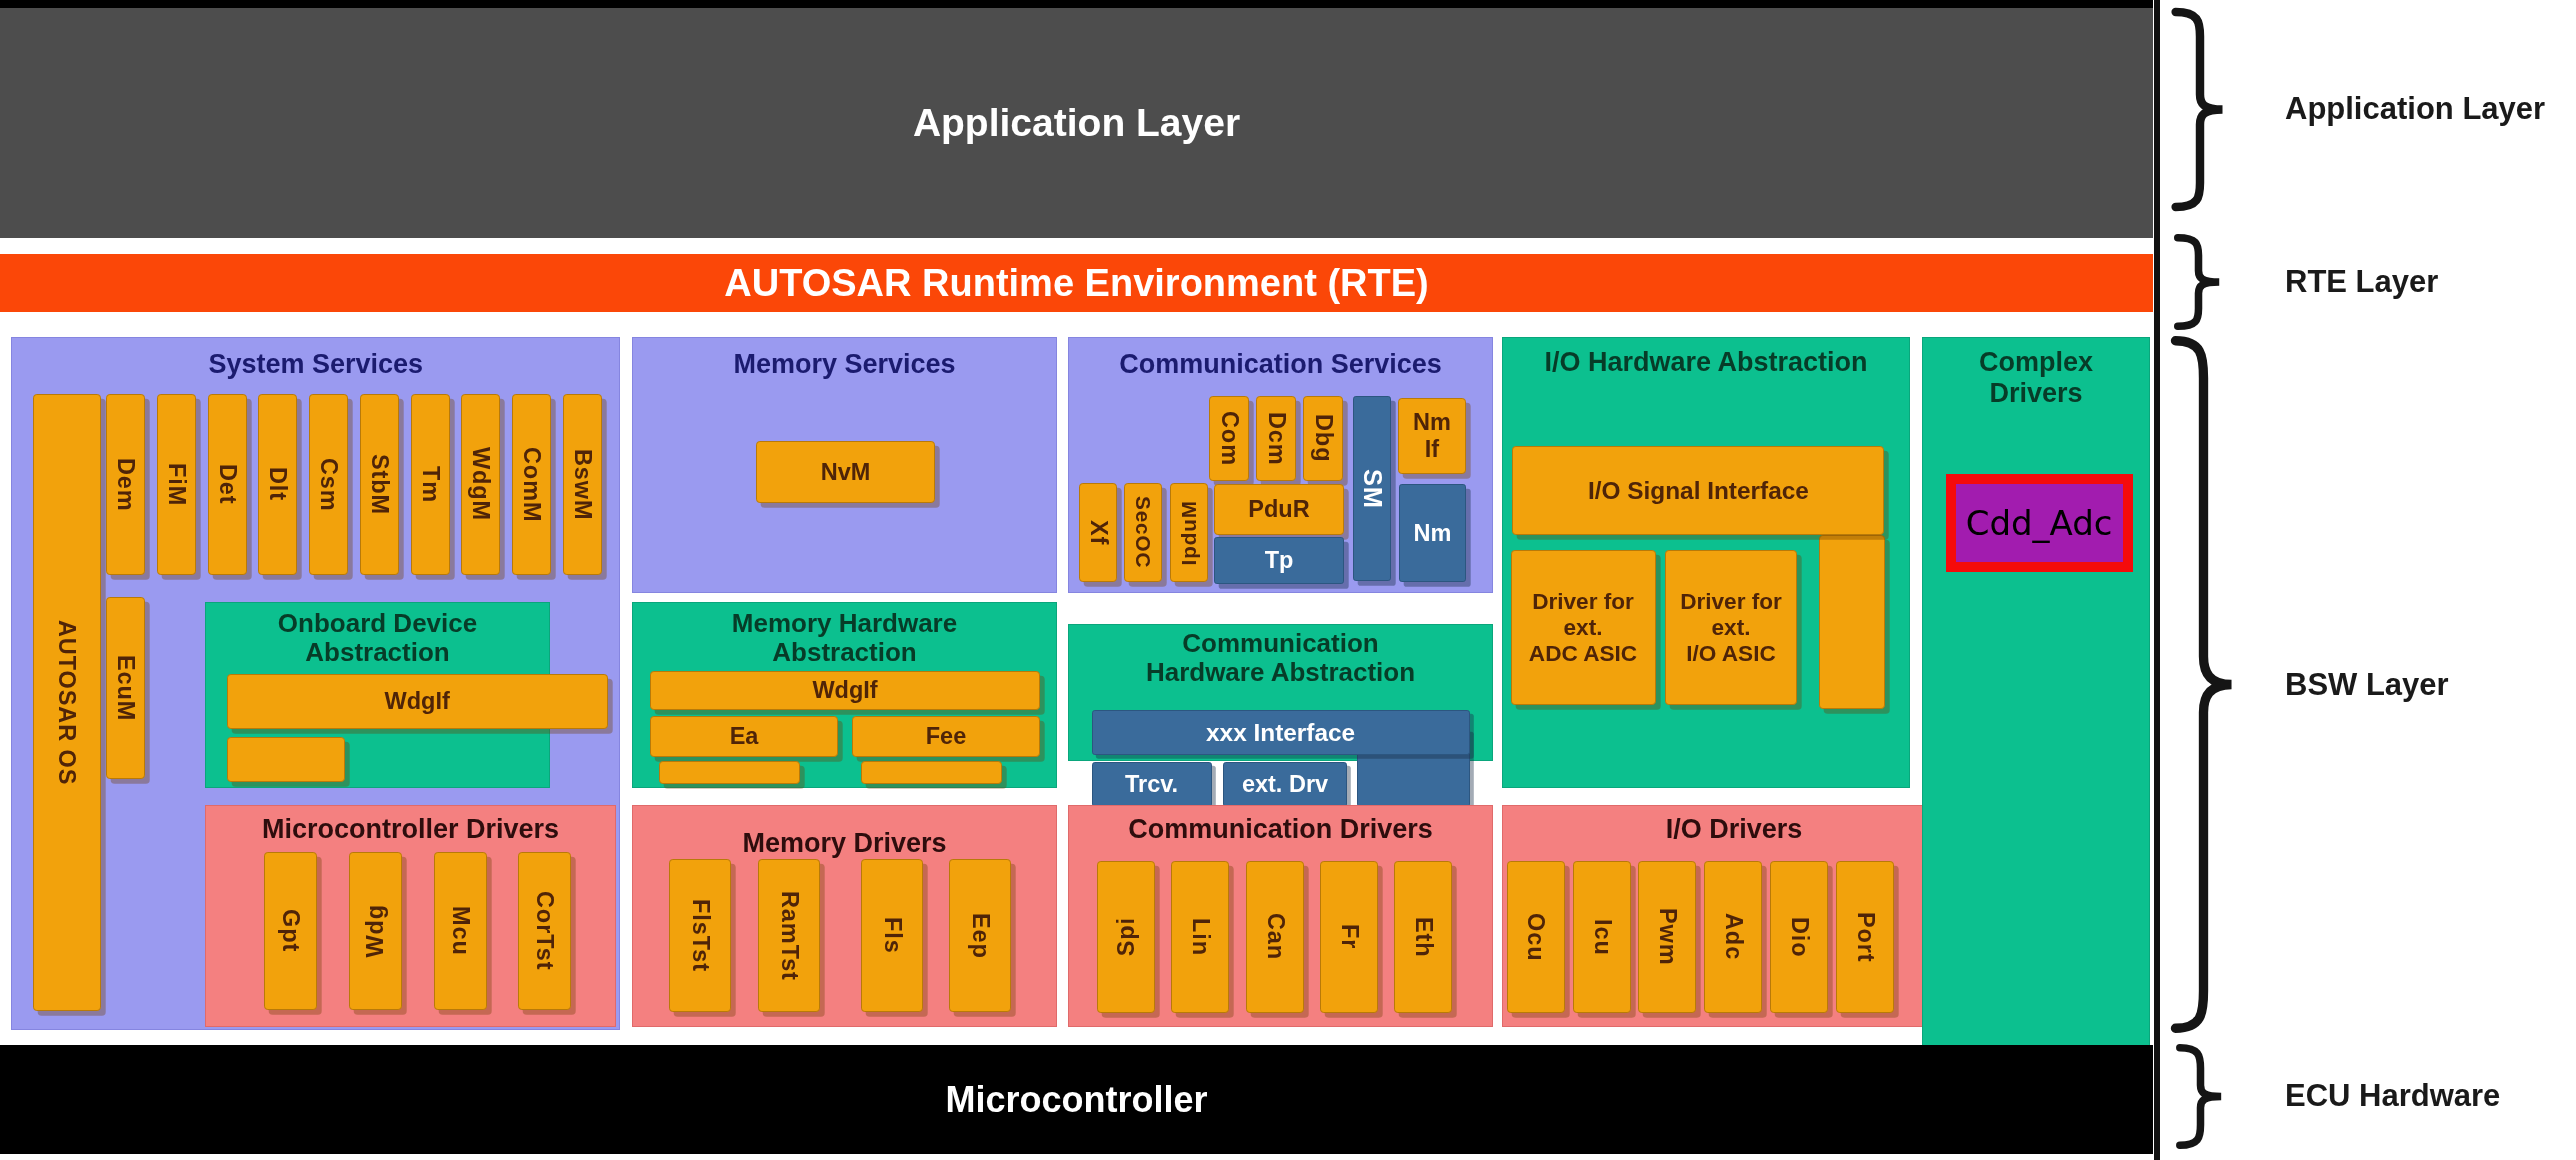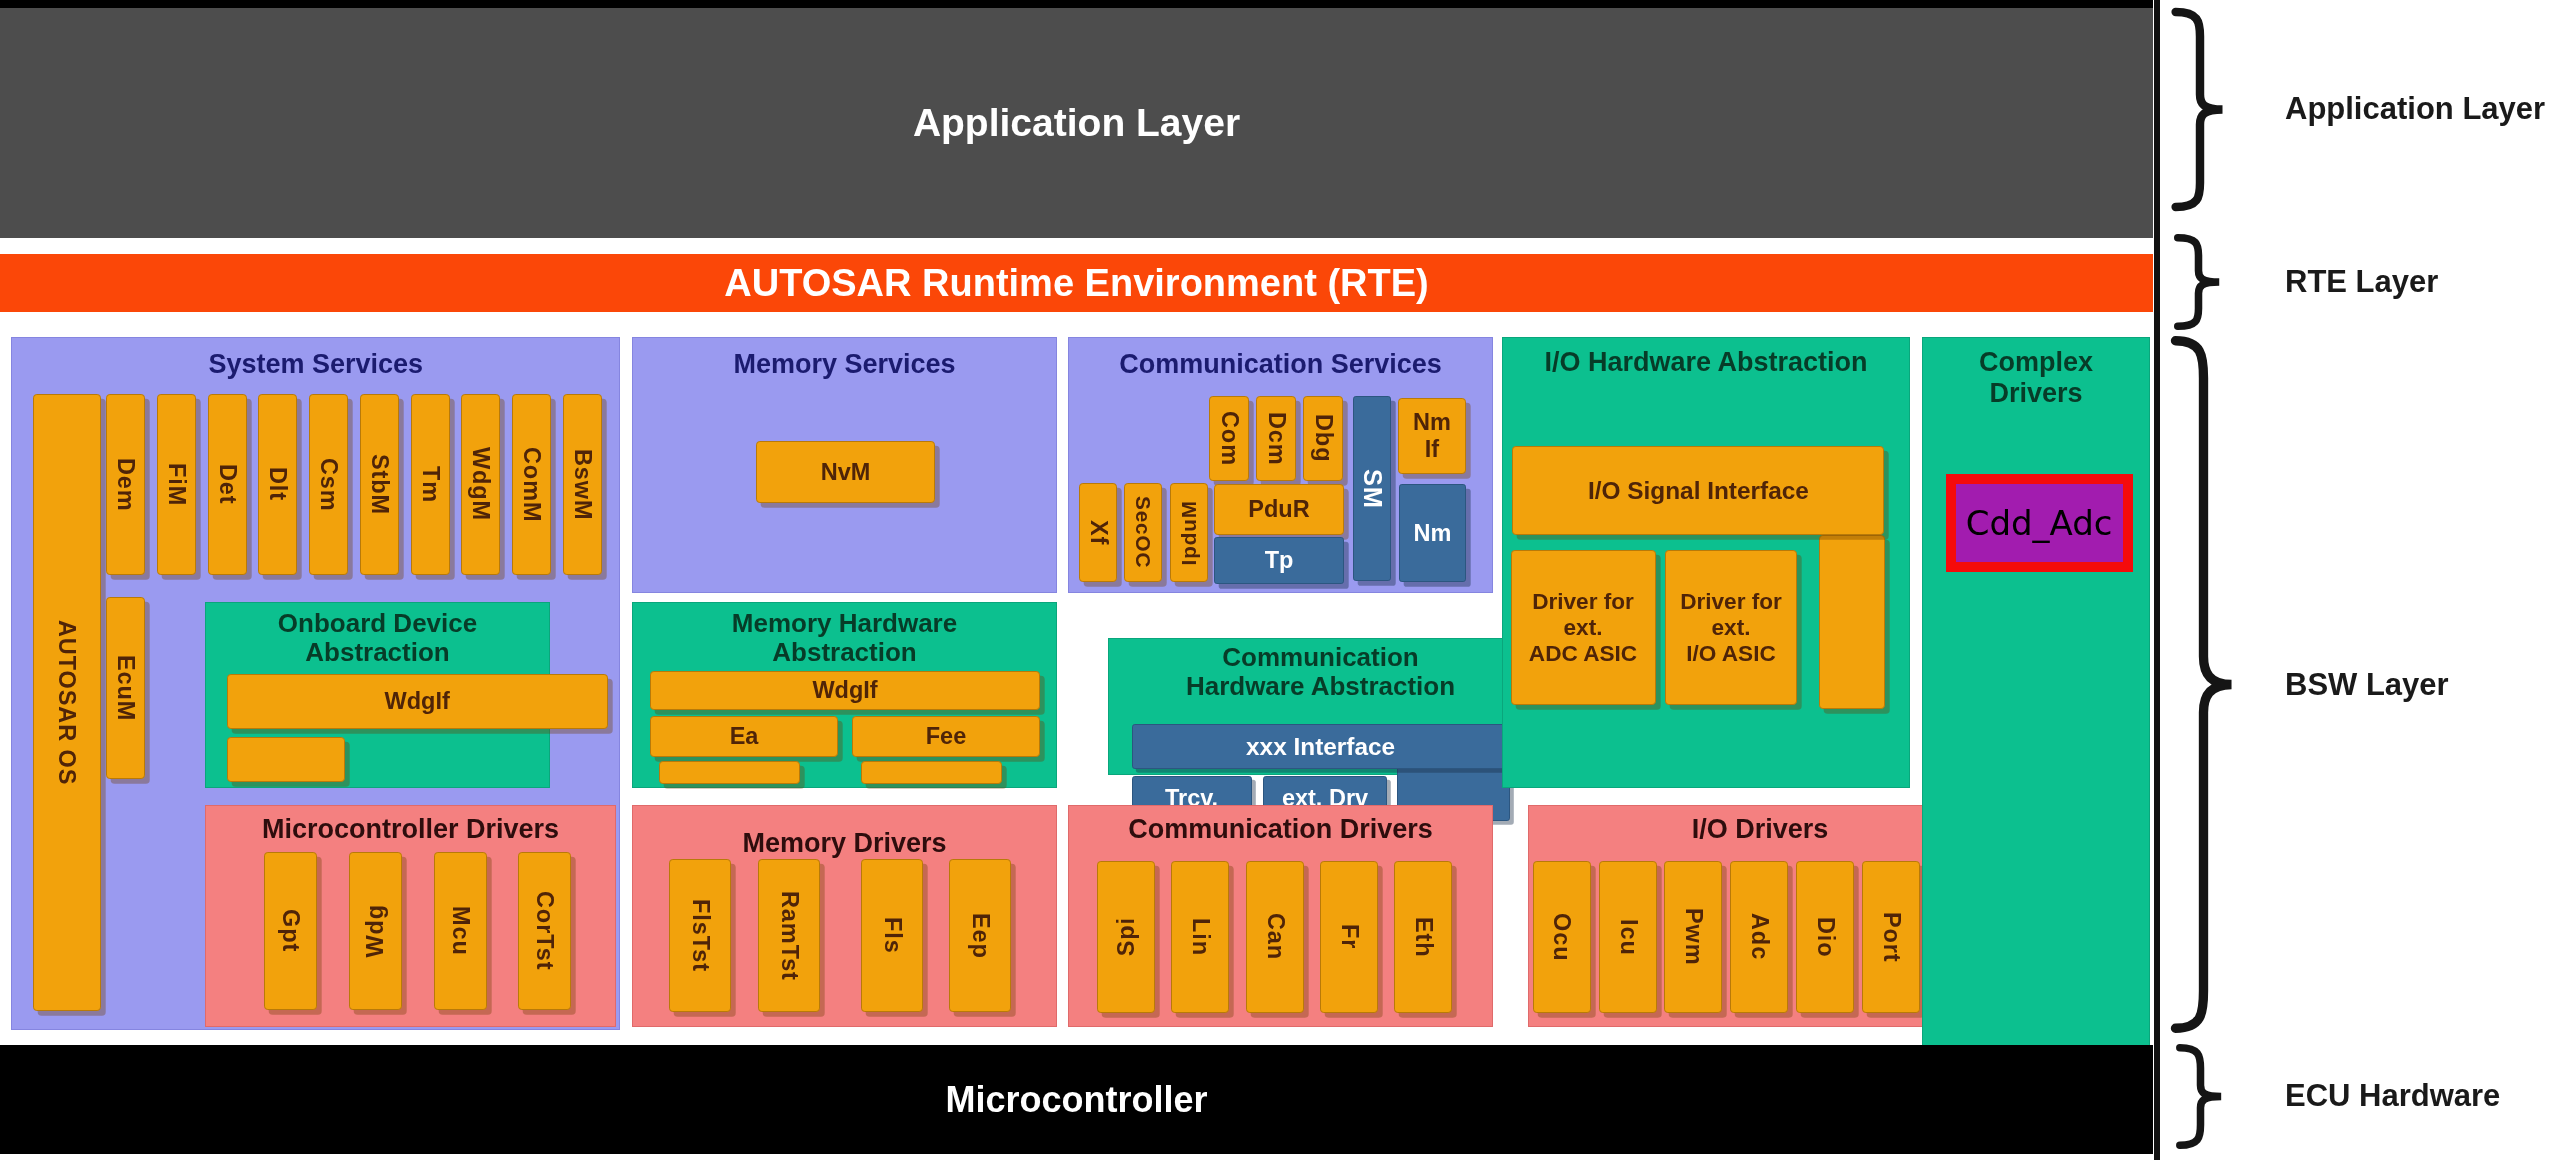--- a/index.html
+++ b/index.html
@@ -127,21 +127,21 @@
     <div class="obox" style="left:329px;top:60px;width:68px;height:76px;"><span>Nm
 If</span></div>
     <div class="obox" style="left:10.3px;top:145px;width:38px;height:99px;"><span class="vtext">Xf</span></div>
     <div class="obox" style="left:55px;top:145px;width:38px;height:99px;font-size:20.7px;"><span class="vtext">SecOC</span></div>
     <div class="obox" style="left:101px;top:145px;width:38px;height:99px;font-size:20.7px;"><span class="vtext flip">IpduM</span></div>
     <div class="obox" style="left:145px;top:146px;width:130px;height:51px;"><span>PduR</span></div>
     <div class="bbox" style="left:145px;top:199px;width:130px;height:47px;"><span>Tp</span></div>
     <div class="bbox" style="left:330px;top:146px;width:67px;height:98px;"><span>Nm</span></div>
   </div>
 
-  <div class="panel teal" style="left:1068px;top:638px;width:425px;height:137px;margin-left:40px;">
+  <div class="panel teal" style="left:1068px;top:624px;width:425px;height:137px;">
     <div class="panel-title" style="top:3.8px;font-size:26px;">Communication
 Hardware Abstraction</div>
     <div class="bbox flat" style="left:288px;top:103px;width:113px;height:79px;"></div>
     <div class="bbox flat" style="left:22.6px;top:85px;width:378px;height:45px;font-size:24.4px;"><span>xxx Interface</span></div>
     <div class="bbox flat" style="left:22.6px;top:137px;width:120px;height:45px;"><span>Trcv.</span></div>
     <div class="bbox flat" style="left:154px;top:137px;width:124px;height:45px;"><span>ext. Drv</span></div>
   </div>
 
   <div class="panel salmon" style="left:1068px;top:805px;width:425px;height:222px;">
     <div class="panel-title" style="top:7.5px;">Communication Drivers</div>
@@ -157,21 +157,21 @@
     <div class="obox nolabel" style="left:316px;top:197px;width:66px;height:174px;"></div>
     <div class="obox" style="left:9.4px;top:108px;width:372px;height:89px;font-size:24.4px;"><span>I/O Signal Interface</span></div>
     <div class="obox" style="left:7.5px;top:212px;width:145px;height:155px;font-size:22.6px;"><span>Driver for
 ext.
 ADC ASIC</span></div>
     <div class="obox" style="left:162px;top:212px;width:132px;height:155px;font-size:22.6px;"><span>Driver for
 ext.
 I/O ASIC</span></div>
   </div>
 
-  <div class="panel salmon" style="left:1502px;top:805px;width:464px;height:222px;margin-left:26px;">
+  <div class="panel salmon" style="left:1502px;top:805px;width:464px;height:222px;">
     <div class="panel-title" style="top:7.5px;">I/O Drivers</div>
     <div class="obox" style="left:3.8px;top:55px;width:58px;height:152px;"><span class="vtext">Ocu</span></div>
     <div class="obox" style="left:70px;top:55px;width:58px;height:152px;"><span class="vtext">Icu</span></div>
     <div class="obox" style="left:135px;top:55px;width:58px;height:152px;"><span class="vtext">Pwm</span></div>
     <div class="obox" style="left:201px;top:55px;width:58px;height:152px;"><span class="vtext">Adc</span></div>
     <div class="obox" style="left:267px;top:55px;width:58px;height:152px;"><span class="vtext">Dio</span></div>
     <div class="obox" style="left:333px;top:55px;width:58px;height:152px;"><span class="vtext">Port</span></div>
   </div>
 
   <div class="panel teal" style="left:1922px;top:337px;width:228px;height:801px;">

